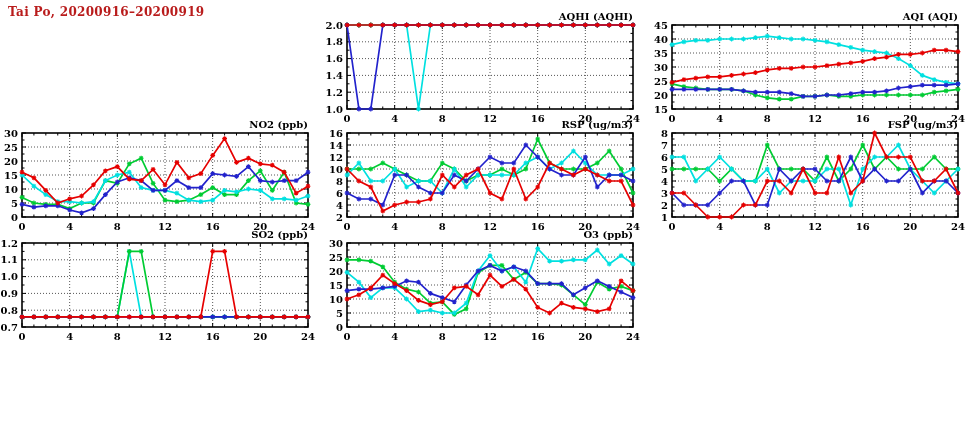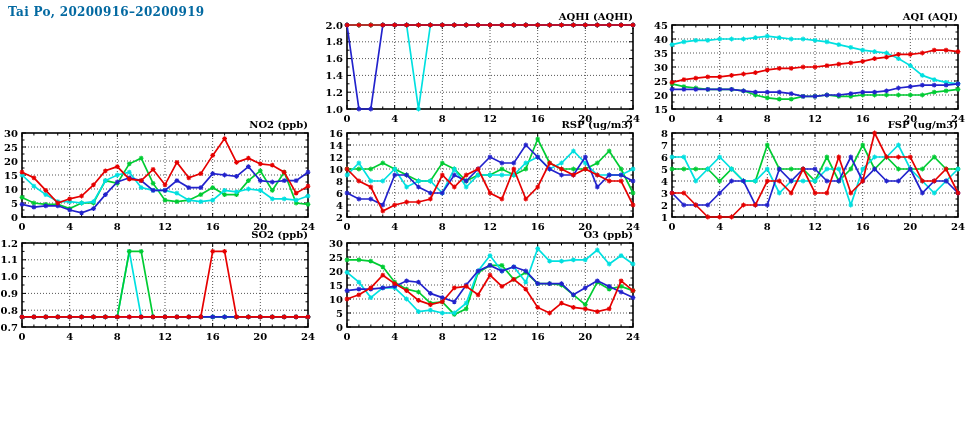--- a/index.html
+++ b/index.html
@@ -1,18 +1,18 @@
 <!DOCTYPE html>
 <html><head>
 <meta charset="utf-8">
 <style>
   html,body{margin:0;padding:0;background:#fff;}
   .canvas{position:relative;width:975px;height:447px;background:#ffffff;overflow:hidden;
           font-family:"DejaVu Serif",serif;}
-  .main-title{position:absolute;left:8px;top:5px;font-size:12px;font-weight:700;color:#0369a1;
+  .main-title{position:absolute;left:8px;top:5px;font-size:12px;font-weight:700;color:#b91c1c;
               letter-spacing:0.3px;}
   #charts svg{position:absolute;overflow:visible;}
   .grid{stroke:#555;stroke-width:1;stroke-dasharray:1 2;}
   .frame{fill:none;stroke:#000;stroke-width:1.6;}
   .tick{stroke:#000;stroke-width:1;}
   .lbl{font-family:"DejaVu Serif",serif;font-size:10px;font-weight:700;fill:#000;}
   .ctitle{font-family:"DejaVu Serif",serif;font-size:10px;font-weight:700;fill:#000;}
 </style>
 </head>
 <body>

